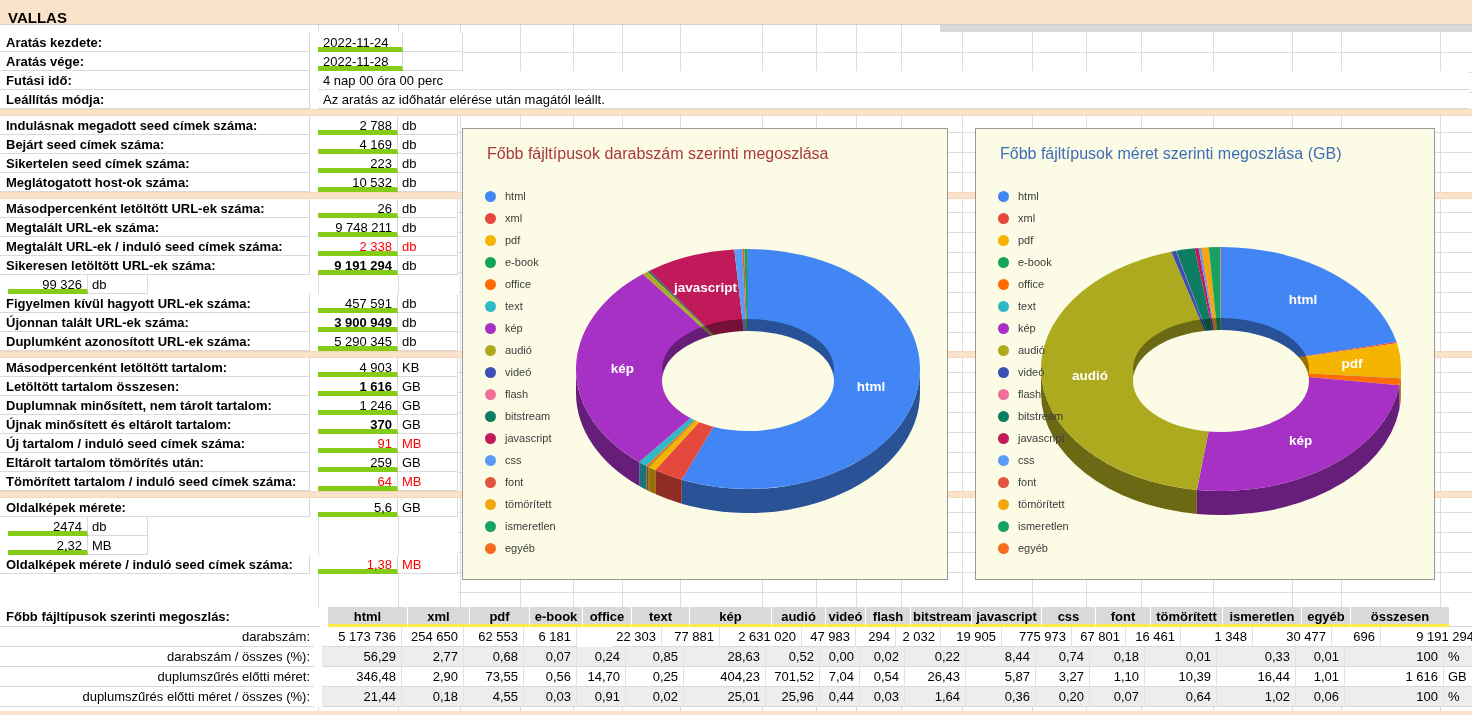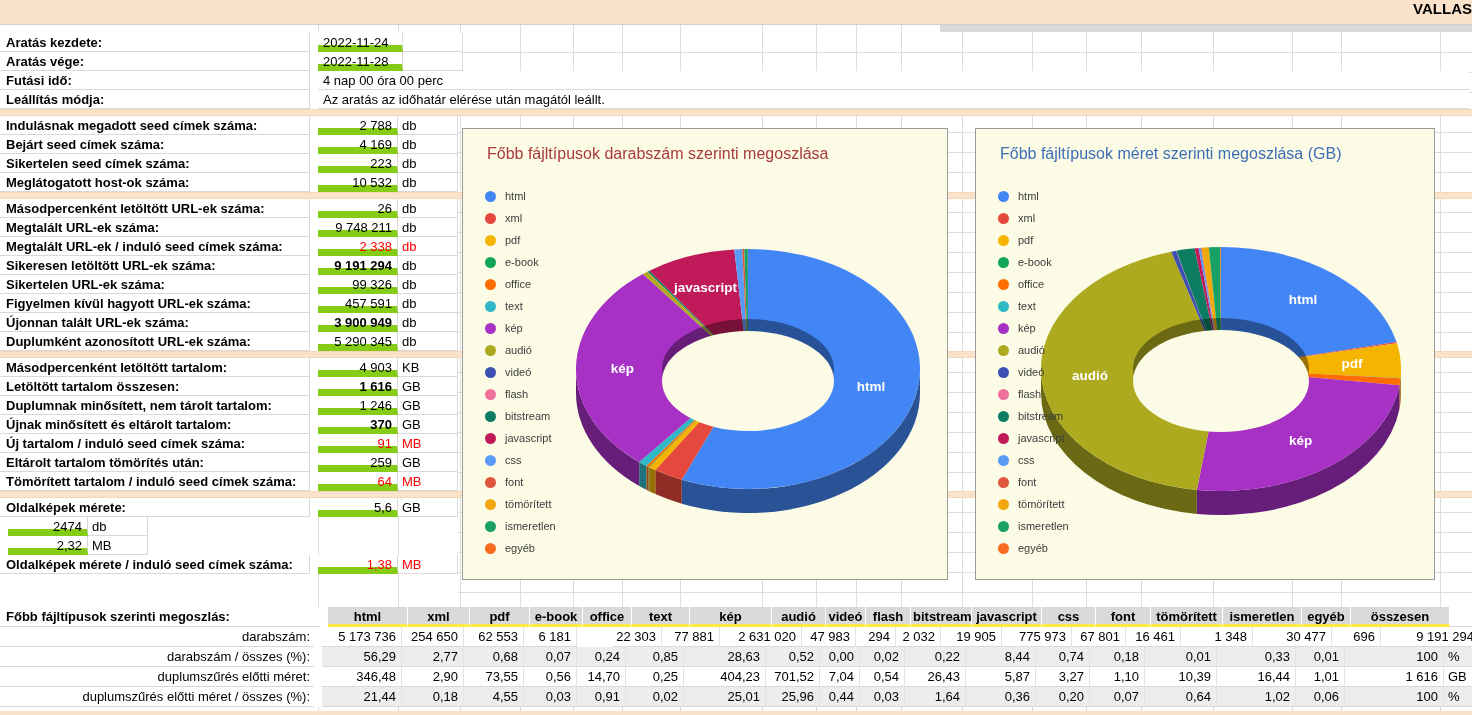--- a/index.html
+++ b/index.html
@@ -8,30 +8,30 @@
   #page{position:relative;width:1472px;height:715px;background:#fff;}
 
   
   .vline{position:absolute;top:24px;bottom:0;width:1px;background:#DCDCDC;z-index:0;}
   #hgrid{position:absolute;left:458px;top:33px;width:1014px;height:574px;z-index:0;
          background:repeating-linear-gradient(to bottom,transparent 0 19px,#DCDCDC 19px 20px);}
 
   
   #band{position:absolute;left:0;top:0;width:1472px;height:24px;background:#FBE3CB;
         border-bottom:1px solid #CFCFCF;z-index:3;}
-  #band .t{font-size:15px;font-weight:bold;padding:0 0 0 8px;text-align:right;}
+  #band .t{font-size:15px;font-weight:bold;padding:9px 0 0 8px;}
   #graystrip{position:absolute;left:940px;top:25px;width:532px;height:7px;background:#D9D9D9;z-index:1;}
 
   
   #stats{position:absolute;left:0;top:33px;z-index:2;}
   .stat-row{display:flex;height:19px;line-height:19px;}
   .s-label{width:303px;background:#fff;border-bottom:1px solid #D9D9D9;border-right:1px solid #D9D9D9;
            font-weight:bold;padding-left:6px;white-space:nowrap;overflow:visible;}
   .s-gap{width:8px;background:#fff;}
-  .s-value{width:74px;background:#fff;border-bottom:7px solid #84cc16;border-right:1px solid #D9D9D9;
+  .s-value{width:74px;background:#fff;border-bottom:5px solid #84cc16;border-right:1px solid #D9D9D9;
            text-align:right;padding-right:5px;white-space:nowrap;}
   .s-unit{width:55px;background:#fff;border-bottom:1px solid #D9D9D9;border-right:1px solid #D9D9D9;
           text-align:left;padding-left:4px;}
   .s-span{width:1146px;background:#fff;border-bottom:1px solid #D9D9D9;text-align:left;
           padding-left:5px;white-space:nowrap;}
   .v-left{text-align:left;padding-left:5px;}
   .v-bold{font-weight:bold;}
   .v-red{color:#FF0000;}
   .sep{width:1472px;height:7px;background:#FBE3CB;border-top:1px solid #F3D7B6;
        border-bottom:1px solid #F3D7B6;box-sizing:border-box;position:relative;z-index:2;}
@@ -163,21 +163,20 @@
         <div class="s-value v-red">2 338</div>
         <div class="s-unit v-red">db</div>
       </div>
       <div class="stat-row">
         <div class="s-label">Sikeresen letöltött URL-ek száma:</div>
         <div class="s-gap"></div>
         <div class="s-value v-bold">9 191 294</div>
         <div class="s-unit">db</div>
       </div>
       <div class="stat-row">
-        <div class="s-label">Sikertelen URL-ek száma:</div>
         <div class="s-gap"></div>
         <div class="s-value">99 326</div>
         <div class="s-unit">db</div>
       </div>
       <div class="stat-row">
         <div class="s-label">Figyelmen kívül hagyott URL-ek száma:</div>
         <div class="s-gap"></div>
         <div class="s-value">457 591</div>
         <div class="s-unit">db</div>
       </div>

